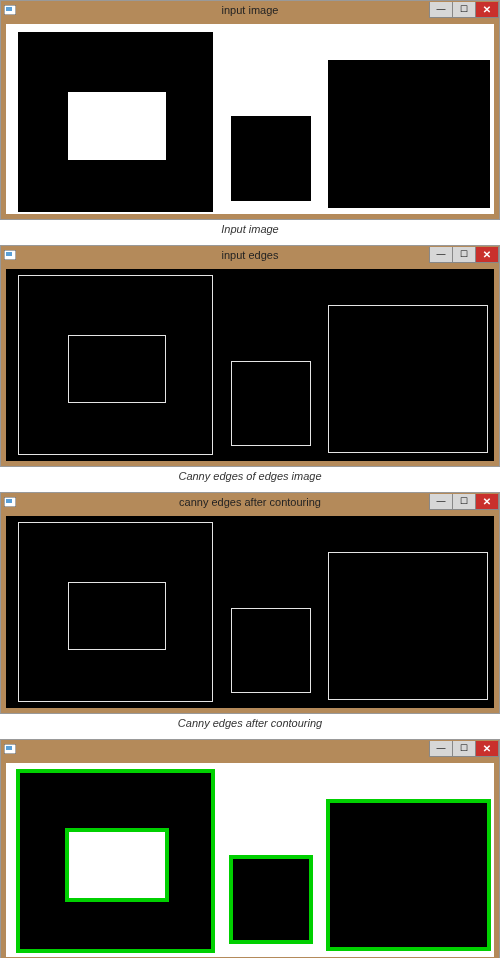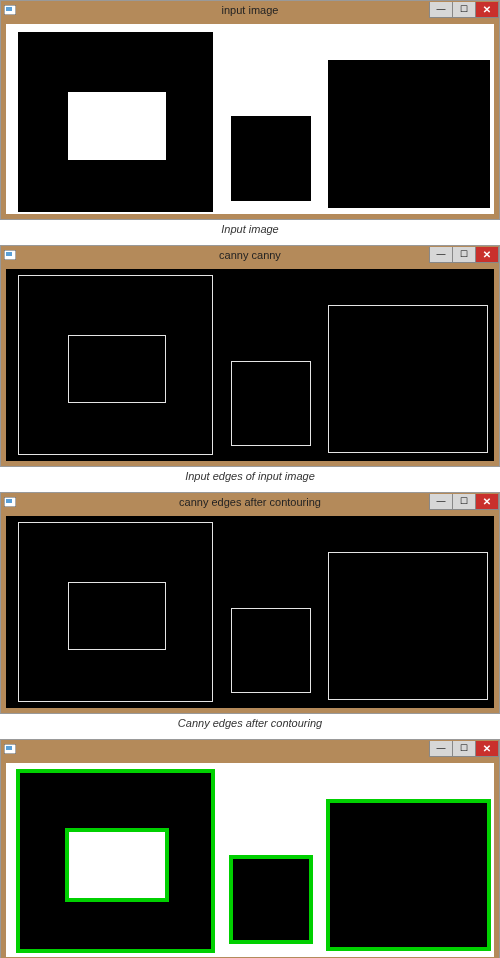--- a/index.html
+++ b/index.html
@@ -109,35 +109,35 @@
     </div>
     <div class="caption">Input image</div>
     <div class="window">
       <div class="titlebar">
         <div class="win-icon">
           <svg width="12" height="10" viewBox="0 0 12 10">
             <rect x="0" y="0" width="12" height="10" fill="#fff" stroke="#555" stroke-width="1"></rect>
             <rect x="2" y="2" width="6" height="4" fill="#5aa0d8"></rect>
           </svg>
         </div>
-        <div class="title-text">canny canny</div>
+        <div class="title-text">input edges</div>
         <div class="controls">
           <div class="ctl ctl-min">—</div>
           <div class="ctl ctl-max">☐</div>
           <div class="ctl ctl-close">✕</div>
         </div>
       </div>
       <div class="canvas-area" style="background: rgb(0, 0, 0); height: 192px;">
         <div class="shape outline-white" style="left: 12px; top: 6px; width: 195px; height: 180px;"></div>
         <div class="shape outline-white" style="left: 62px; top: 66px; width: 98px; height: 68px;"></div>
         <div class="shape outline-white" style="left: 225px; top: 92px; width: 80px; height: 85px;"></div>
         <div class="shape outline-white" style="left: 322px; top: 36px; width: 160px; height: 148px;"></div>
       </div>
     </div>
-    <div class="caption">Input edges of input image</div>
+    <div class="caption">Canny edges of edges image</div>
     <div class="window">
       <div class="titlebar">
         <div class="win-icon">
           <svg width="12" height="10" viewBox="0 0 12 10">
             <rect x="0" y="0" width="12" height="10" fill="#fff" stroke="#555" stroke-width="1"></rect>
             <rect x="2" y="2" width="6" height="4" fill="#5aa0d8"></rect>
           </svg>
         </div>
         <div class="title-text">canny edges after contouring</div>
         <div class="controls">

